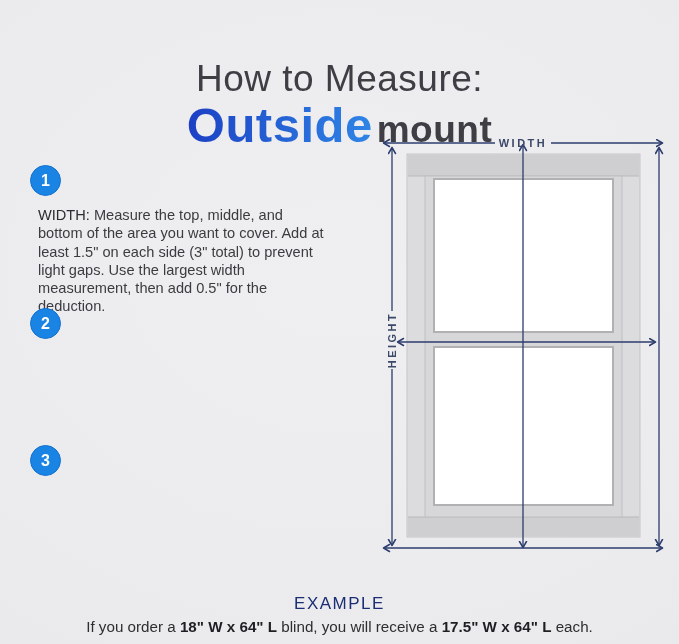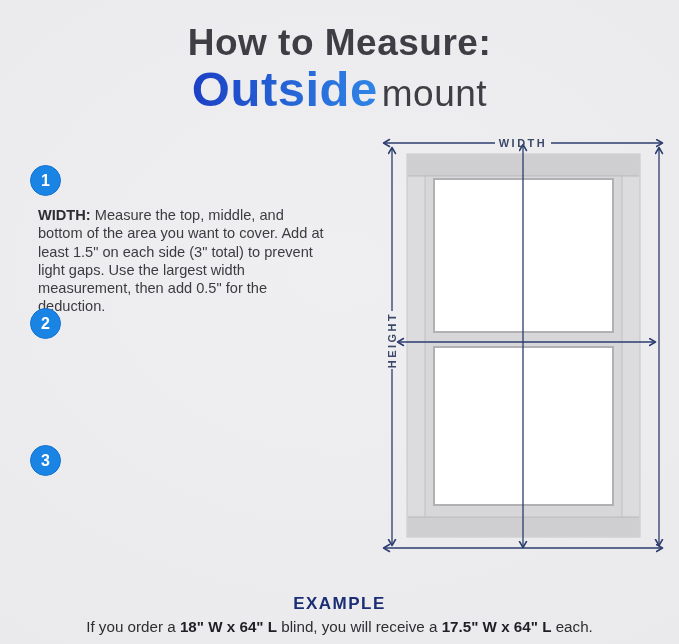--- a/index.html
+++ b/index.html
@@ -9,57 +9,57 @@
   .canvas{
     position:relative;
     width:679px; height:644px;
     background:radial-gradient(115% 95% at 50% 42%, #efeff1 0%, #ebebee 62%, #e7e7ea 100%);
     overflow:hidden;
   }
 
   
   .header{ position:absolute; top:22px; left:0; width:100%; text-align:center; }
   .title-line1{
-    font-size:37px; font-weight:700; color:#3e3e44; letter-spacing:.5px; line-height:42px;
+    font-size:37px; font-weight:400; color:#3e3e44; letter-spacing:.5px; line-height:42px;margin-top:36px;
   }
   .title-line2{ margin-top:1px; line-height:48px; }
   .title-highlight{
     font-size:49px; font-weight:800; letter-spacing:.5px;
     background:linear-gradient(90deg,#1c40c4 0%, #2f85e6 100%);
     -webkit-background-clip:text; background-clip:text;
     -webkit-text-fill-color:transparent; color:transparent;
     vertical-align:baseline;
   }
   .title-suffix{
-    font-size:37px; font-weight:400; color:#3e3e44; letter-spacing:.5px; margin-left:4px;
+    font-size:37px; font-weight:700; color:#3e3e44; letter-spacing:.5px; margin-left:4px;
   }
 
   
   .step{ position:absolute; left:30px; width:352px; }
   .step-1{ top:165px; } .step-2{ top:308px; } .step-3{ top:445px; }
   .badge{
     width:31px; height:31px; border-radius:50%;
     background:#1a84e4; border:1px solid #1372cf;
     color:#ffffff; font-weight:700; font-size:16px;
     display:flex; align-items:center; justify-content:center;
   }
   .step p{
     margin:10px 0 0 8px;
     font-size:14.6px; line-height:18.3px; color:#3c3c40;
   }
-  .step p b{ color:#2d2d31; font-weight:700; }
+  .step p b{ color:#2d2d31; font-weight:400; }
   .step-body{ white-space:pre-line;text-align:center; }
 
   
   .diagram{ position:absolute; left:370px; top:125px; width:300px; height:432px; }
 
   
   .example{ position:absolute; left:0; bottom:8px; width:100%; text-align:center; }
   .example-heading{
-    font-size:17px; font-weight:700; color:#1b2e74; letter-spacing:1.5px;margin-top:18px;
+    font-size:17px; font-weight:400; color:#1b2e74; letter-spacing:1.5px;margin-top:18px;
   }
   .example-line{
     margin-top:3px; font-size:15.2px; color:#2e2e31; line-height:19px;
   }
   .example-line b{ color:#1f1f23; font-weight:700; }
 </style>
 </head>
 <body>
 
 <div class="canvas">

